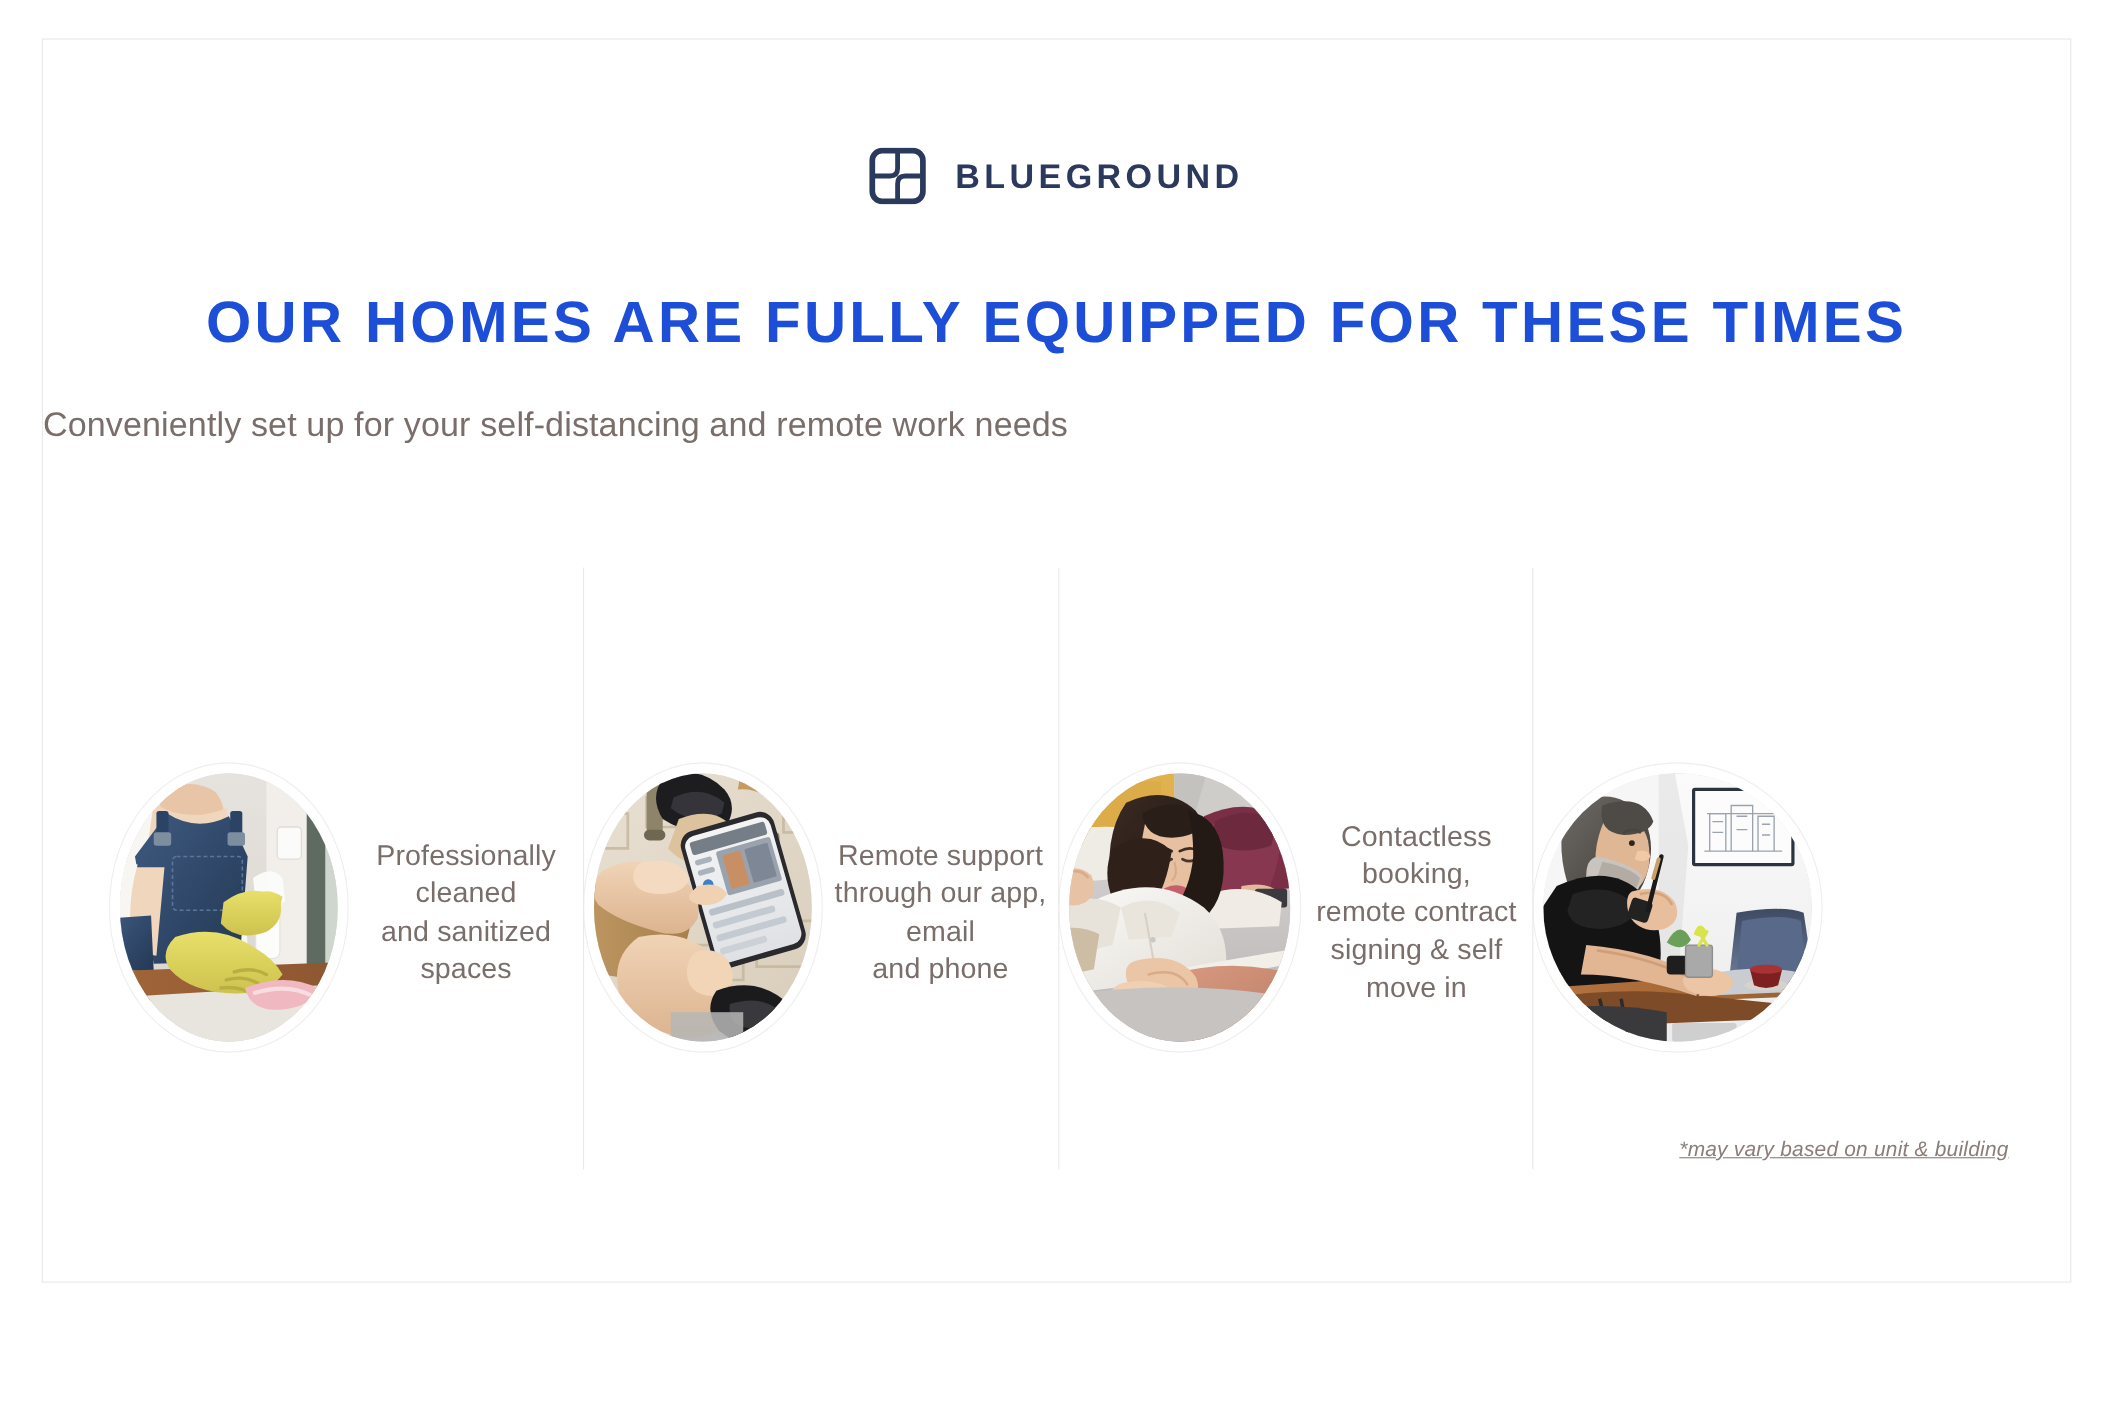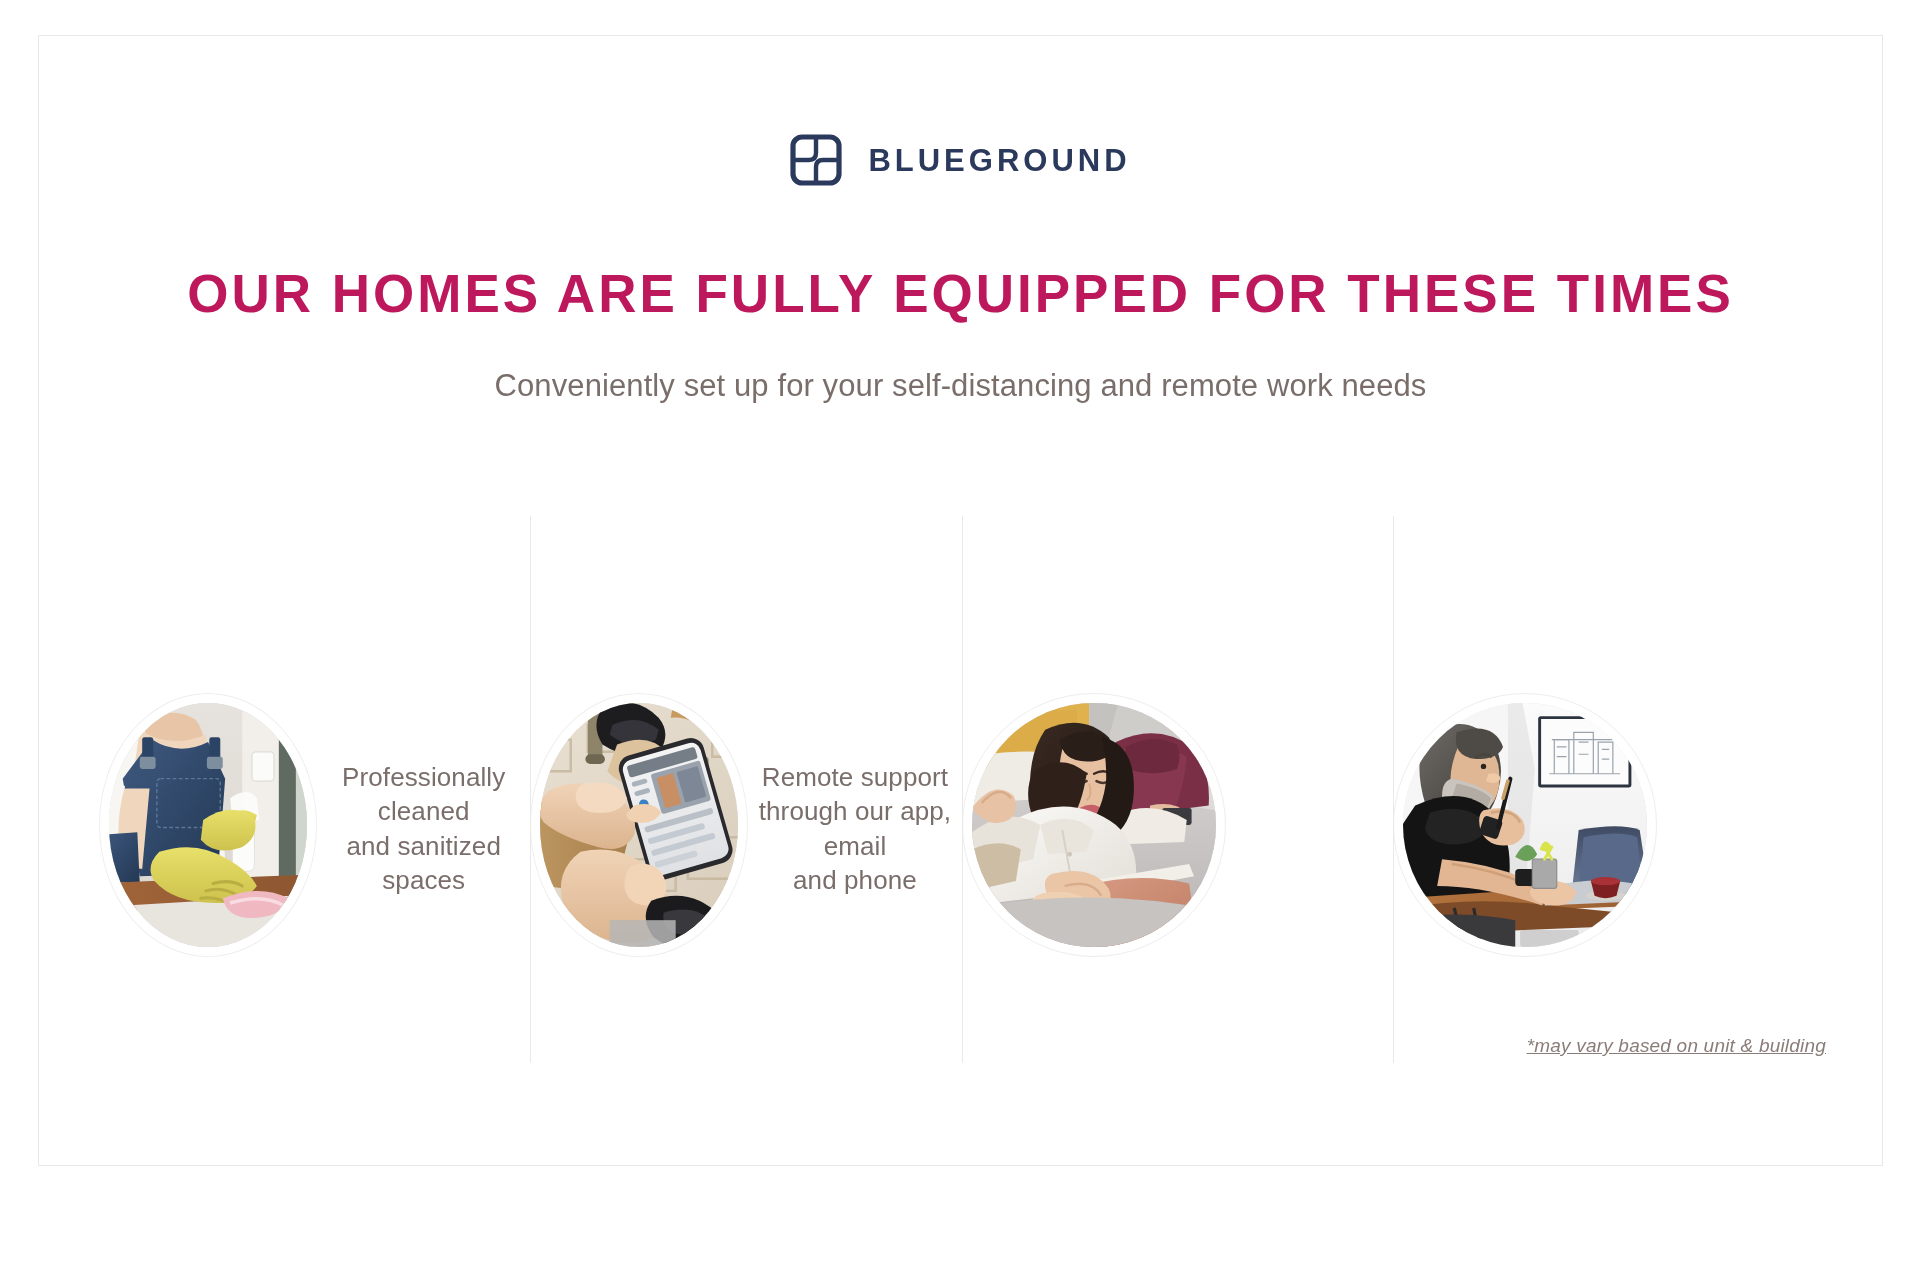--- a/index.html
+++ b/index.html
@@ -41,29 +41,28 @@
 
   
   .headline {
     position:absolute;
     left:0; top:230px;
     width:100%;
     text-align:center;
     font-size:53px;
     font-weight:700;
     letter-spacing:3.0px;
-    color:#be185d;
+    color:#1d4ed8;
     line-height:1.06;
     white-space:nowrap;
   }
   .subhead {
     position:absolute;
     left:0; top:330px;
     width:100%;
-    text-align:center;
     font-size:31px;
     font-weight:400;
     color:#7a6e6a;
     letter-spacing:0.1px;
     line-height:1.3;
     white-space:nowrap;
   }
 
   
   .cards {
@@ -341,20 +340,23 @@
             <path d="M92 150 q44 -12 86 -2 l6 44 -90 12 z" fill="url(#p3tab)"></path>
             <path d="M130 168 q10 -6 16 2 q-2 10 -12 8 q-8 -4 -4 -10 z" fill="#a96a54" opacity="0.6"></path>
             <path d="M66 140 q32 -8 46 12 q6 14 -10 18 q-26 4 -40 -12 q-6 -14 4 -18 z" fill="#eac5a6"></path>
             <path d="M76 150 q22 -6 30 8" stroke="#d8ab89" stroke-width="1.8" fill="none"></path>
             <path d="M58 156 q34 -6 48 18 q4 14 -14 18 q-30 4 -44 -16 q-4 -16 10 -20 z" fill="#efd0b2"></path>
             <path d="M72 172 q20 -4 28 8" stroke="#ddb08c" stroke-width="1.8" fill="none"></path>
             <path d="M0 168 q100 -18 200 2 l0 30 -200 0 z" fill="#c6c3c1"></path>
           </svg>
         </div>
       </div>
+      <div class="caption">Contactless booking,
+remote contract
+signing &amp; self move in</div>
     </div>
 
     <div class="card">
       <div class="photo-ring">
         <div class="photo">
           <svg viewBox="0 0 200 200" preserveAspectRatio="xMidYMid slice" aria-hidden="true">
             <defs>
               <linearGradient id="p4wall" x1="0" y1="0" x2="0" y2="1">
                 <stop offset="0" stop-color="#fbfbfb"></stop>
                   <stop offset="1" stop-color="#ebebeb"></stop>

